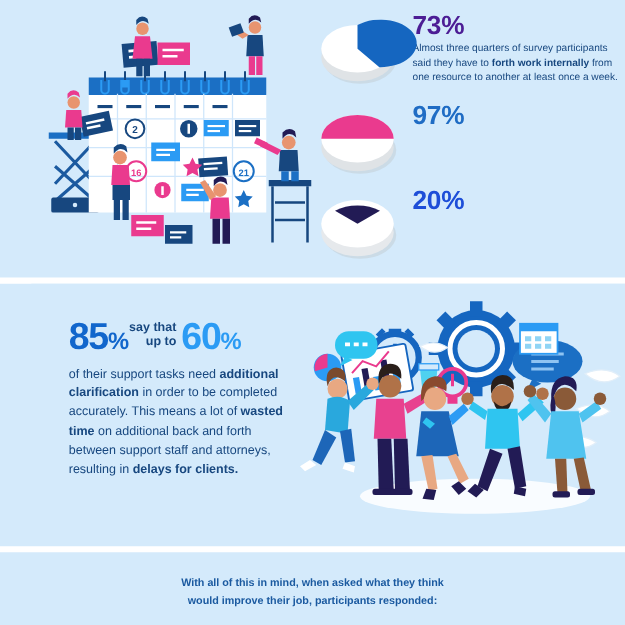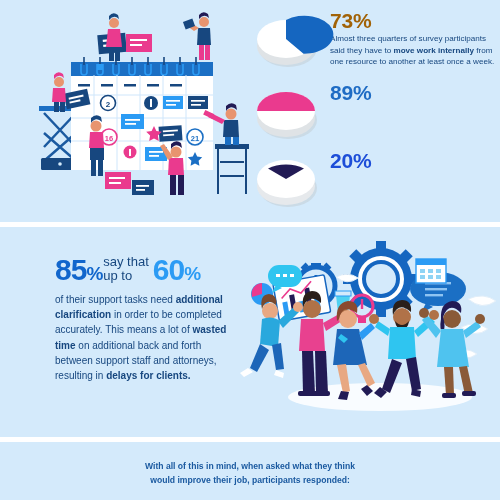--- a/index.html
+++ b/index.html
@@ -98,27 +98,28 @@
   .big-num {
     font-size: 30px;
     font-weight: bold;
     line-height: 1;
     letter-spacing: -1px;
   }
   .big-num .pct { font-size: 19px; }
   #big-num-85 { color: #1166cc; }
   #big-num-60 { color: #2b9bf4; text-align: center; }
   .mid-label {
-    font-size: 13px;
-    font-weight: normal;
+    font-size: 10px;
+    font-weight: bold;
     line-height: 1.08;
     color: #17477f;
     margin: 0 4px 0 1px;
     align-self: center;
     padding-bottom: 2px;
+    text-align: right;
   }
   #middle-paragraph {
     font-size: 10px;
     line-height: 1.52;
     color: #17477f;
     margin: 7px 0 0 0;
   }
   #middle-paragraph b { font-weight: bold; }
 
   
@@ -309,37 +310,37 @@
       <div class="pie-wrap">
         <svg viewBox="0 0 72 64" width="72" height="64">
           <ellipse cx="36" cy="40" rx="29" ry="19" fill="#c3ced6" opacity="0.55"></ellipse>
           <ellipse cx="34" cy="38" rx="29" ry="19" fill="#dfe3e6"></ellipse>
           <path d="M5 31 a29 19 0 0 0 58 0 z" fill="#dfe3e6"></path>
           <ellipse cx="34" cy="31" rx="29" ry="19" fill="#ffffff"></ellipse>
           <path d="M34 31 L34 12 A29 19 0 1 1 51.5 45.7 Z" fill="#1566c0"></path>
         </svg>
       </div>
       <div class="stat-text">
-        <div class="stat-pct" style="color:#a16207">73%</div>
-        <p class="stat-desc"><span>Almost three quarters of survey participants said they have to </span><b>move work internally</b><span> from one resource to another at least once a week.</span></p>
+        <div class="stat-pct" style="color:#4c1d95">73%</div>
+        <p class="stat-desc"><span>Almost three quarters of survey participants said they have to </span><b>forth work internally</b><span> from one resource to another at least once a week.</span></p>
       </div>
     </div>
 
     <div class="stat-row" id="stat-row-1">
       <div class="pie-wrap">
         <svg viewBox="0 0 72 64" width="72" height="64">
           <ellipse cx="36" cy="40" rx="29" ry="19" fill="#c3ced6" opacity="0.55"></ellipse>
           <ellipse cx="34" cy="38" rx="29" ry="19" fill="#dfe3e6"></ellipse>
           <path d="M5 31 a29 19 0 0 0 58 0 z" fill="#dfe3e6"></path>
           <ellipse cx="34" cy="31" rx="29" ry="19" fill="#ffffff"></ellipse>
           <path d="M5 31 a29 19 0 0 1 58 0 z" fill="#ea3a8e"></path>
         </svg>
       </div>
       <div class="stat-text">
-        <div class="stat-pct" style="color:#1f6cc4">89%</div>
+        <div class="stat-pct" style="color:#1f6cc4">97%</div>
       </div>
     </div>
 
     <div class="stat-row" id="stat-row-2">
       <div class="pie-wrap">
         <svg viewBox="0 0 72 64" width="72" height="64">
           <ellipse cx="36" cy="40" rx="29" ry="19" fill="#c3ced6" opacity="0.55"></ellipse>
           <ellipse cx="34" cy="38" rx="29" ry="19" fill="#e6e9ec"></ellipse>
           <path d="M5 31 a29 19 0 0 0 58 0 z" fill="#e6e9ec"></path>
           <ellipse cx="34" cy="31" rx="29" ry="19" fill="#ffffff"></ellipse>

